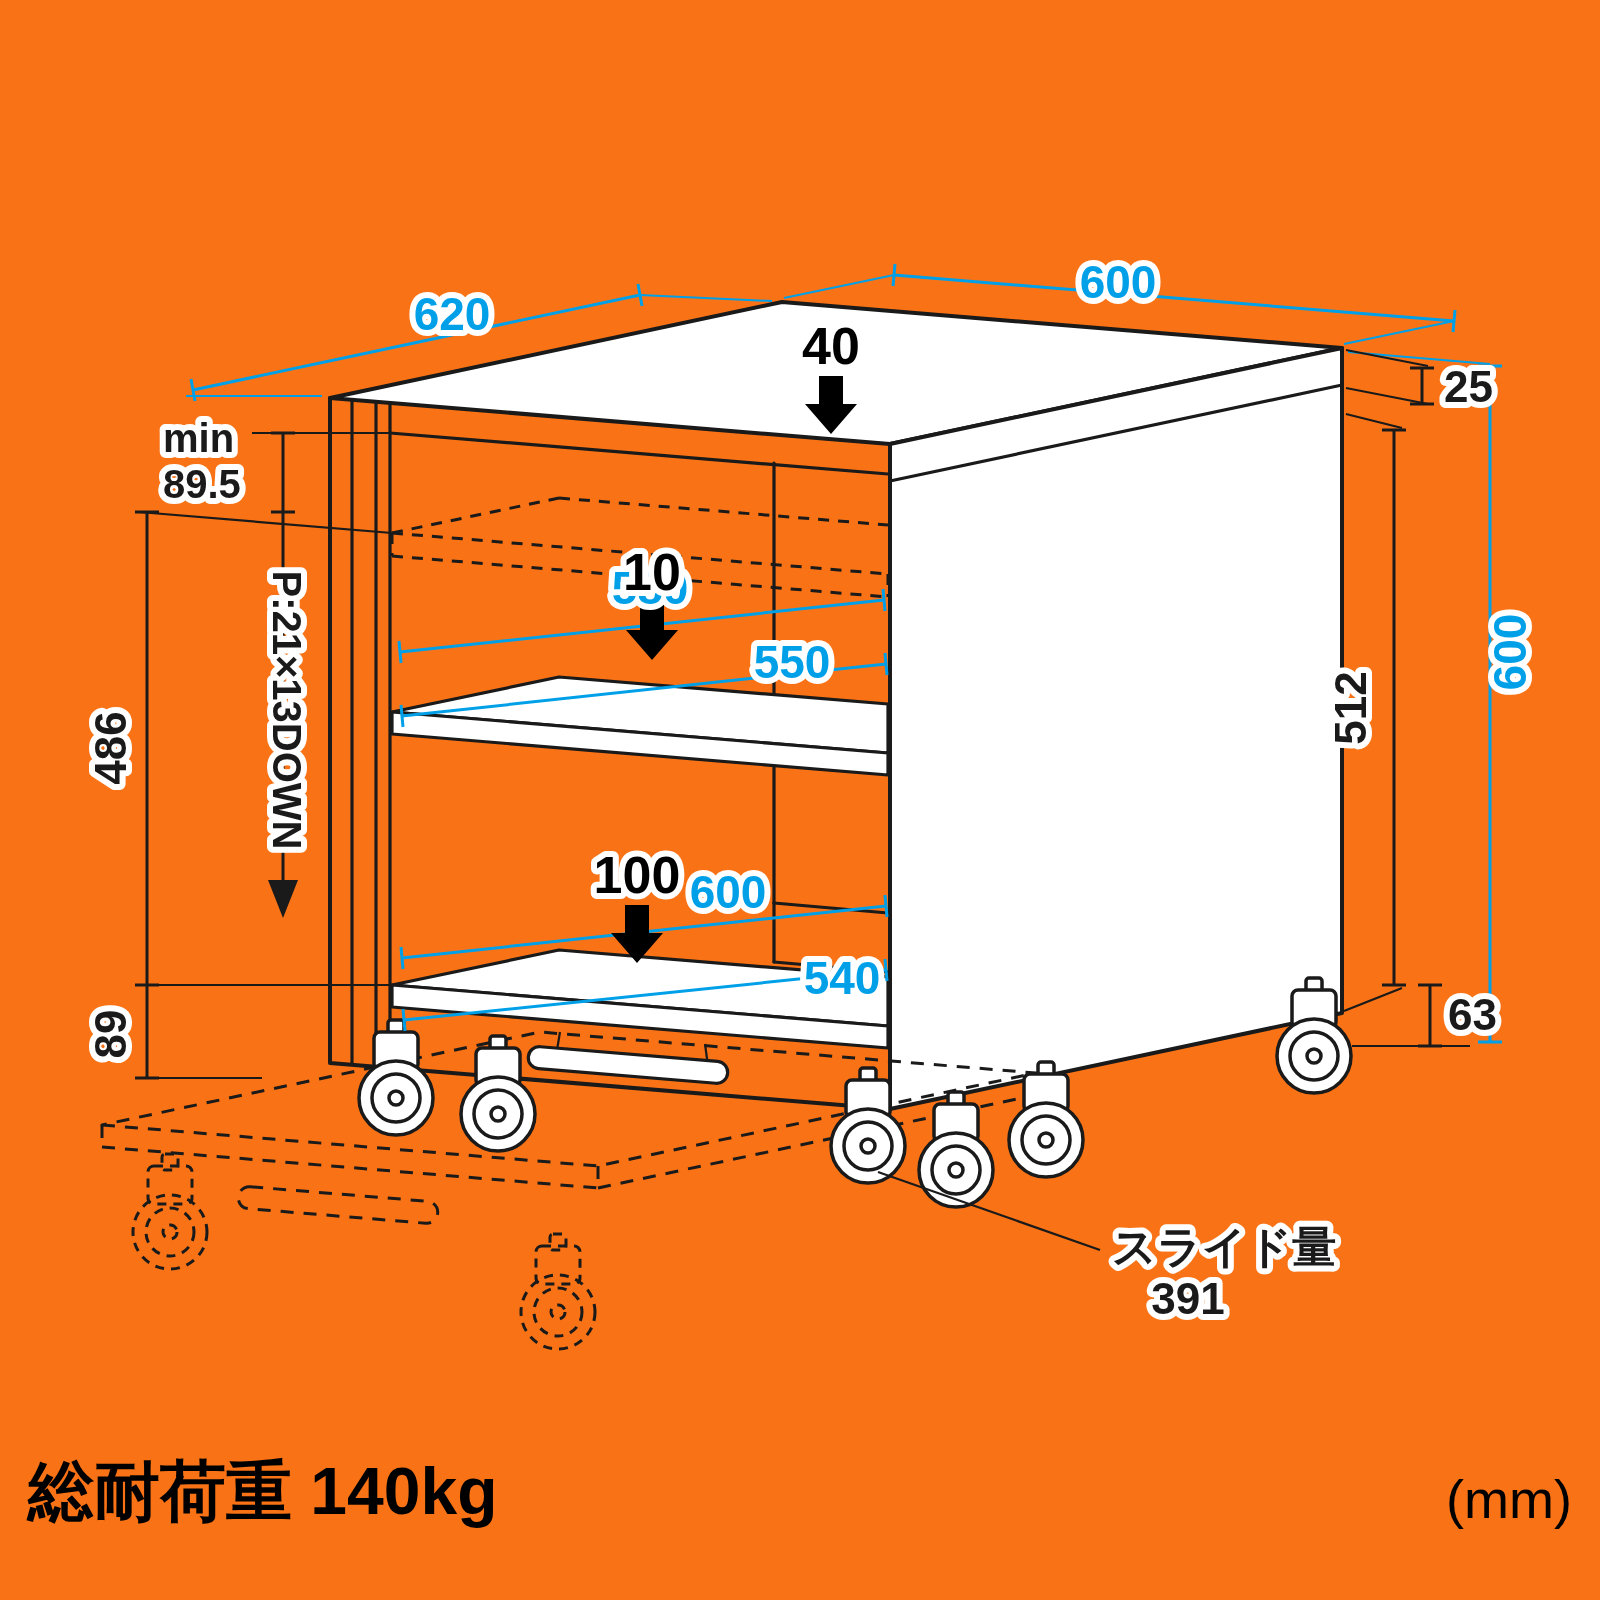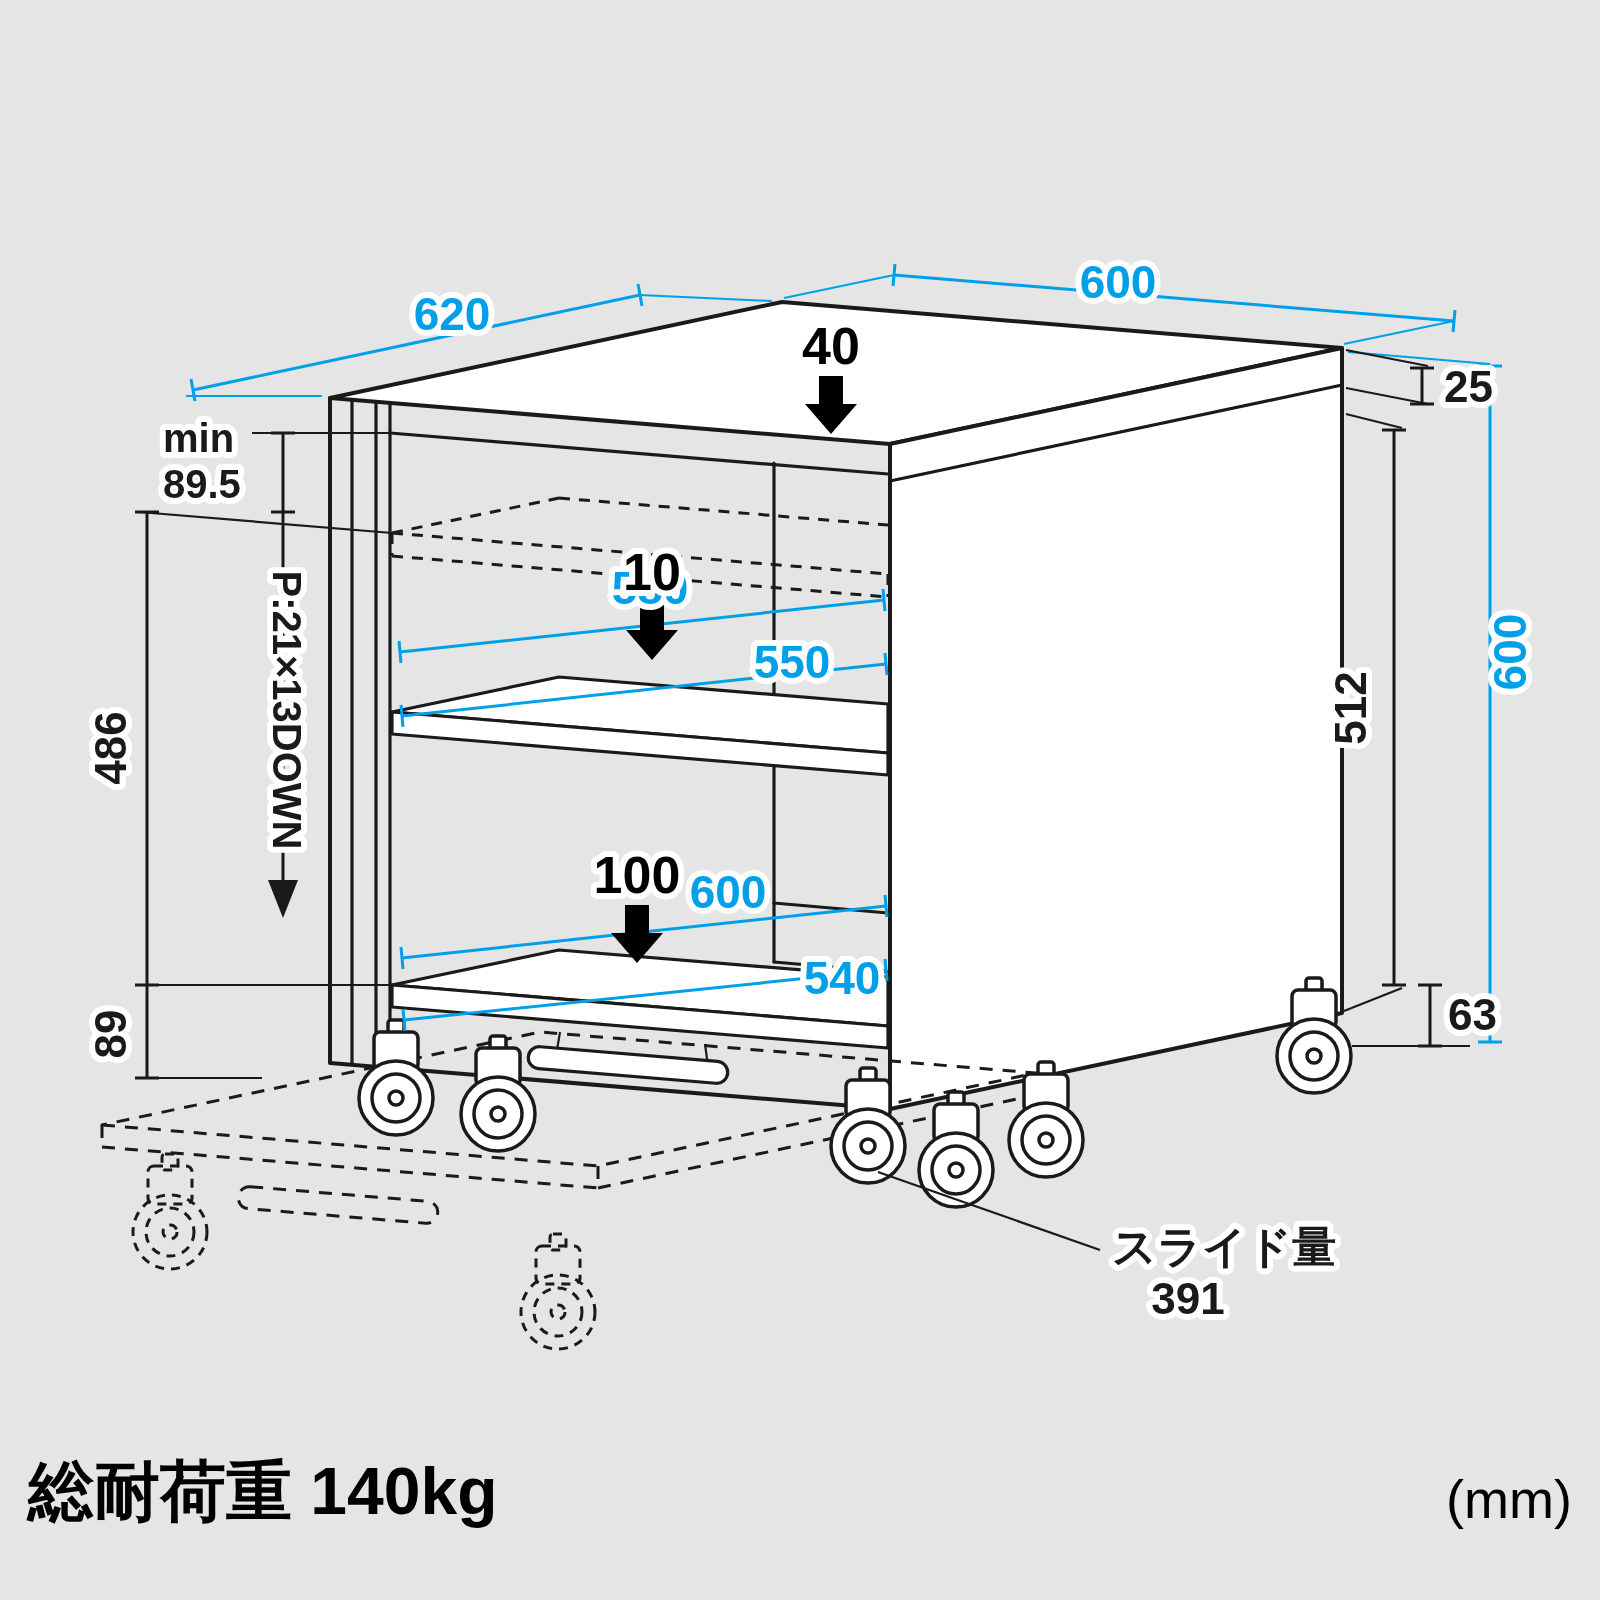--- a/index.html
+++ b/index.html
@@ -1,16 +1,16 @@
 <!DOCTYPE html>
 <html><head>
 <meta charset="utf-8">
 <style>
   html,body{margin:0;padding:0;background:#ffffff;}
-  #canvas{position:relative;width:1600px;height:1600px;background:#e5e5e5;overflow:hidden;
+  #canvas{position:relative;width:1600px;height:1600px;background:#f97316;overflow:hidden;
           font-family:"Liberation Sans", sans-serif;}
   svg{display:block;}
   svg text{font-family:"Liberation Sans", sans-serif;}
   .ln   {stroke:#1a1a1a;stroke-width:4;fill:none;stroke-linejoin:round;stroke-linecap:round;}
   .ln3  {stroke:#1a1a1a;stroke-width:3.2;fill:none;stroke-linejoin:round;stroke-linecap:round;}
   .fwhite{fill:#ffffff;}
   .thin {stroke:#1a1a1a;stroke-width:2.2;fill:none;}
   .bdim {stroke:#1a1a1a;stroke-width:3;fill:none;}
   .dash {stroke:#1a1a1a;stroke-width:3;fill:none;stroke-dasharray:11 9;stroke-linejoin:round;}
   .dashb{stroke:#1a1a1a;stroke-width:3;fill:none;stroke-dasharray:13 10;stroke-linejoin:round;}

